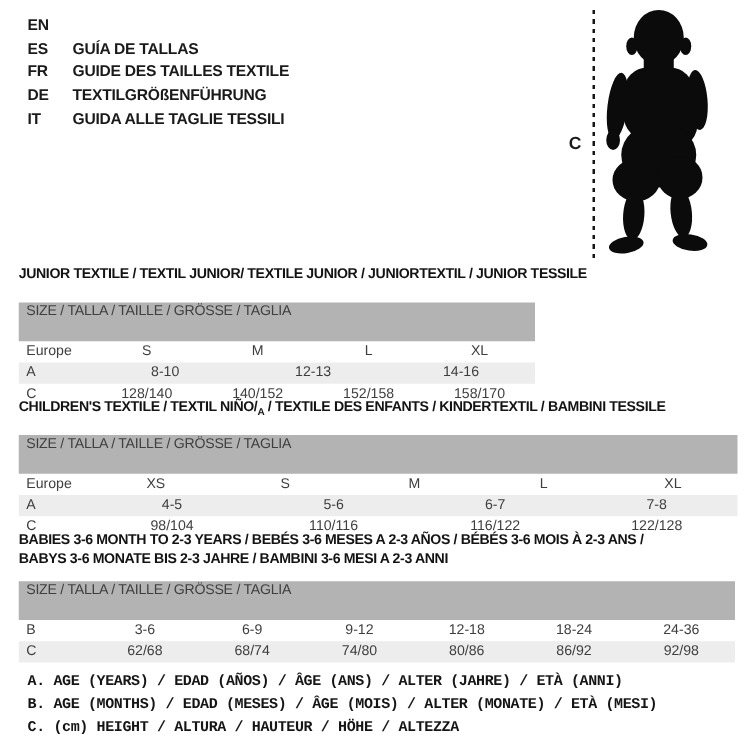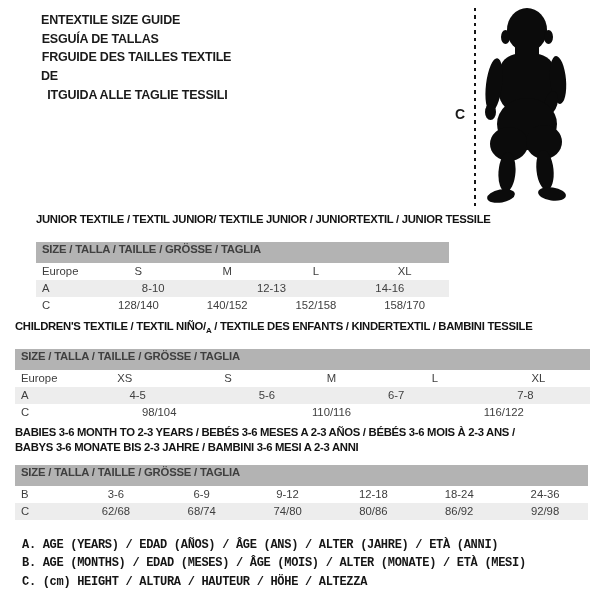--- a/index.html
+++ b/index.html
@@ -1,73 +1,73 @@
 <!DOCTYPE html>
 <html style="--hdr-bg: #b3b3b3; --hdr-tx: #3f3f3f; --shade: #ededed;"><head>
 <meta charset="utf-8">
 <style>
   html,body{margin:0;padding:0;background:#ffffff;}
   .canvas{position:relative;width:600px;height:600px;background:#ffffff;overflow:hidden;
           font-family:"Liberation Sans",sans-serif;color:#1a1a1a;}
 
   
-  .lang-list{position:absolute;left:22px;top:11px;text-align:right;}
+  .lang-list{position:absolute;left:22px;top:11px;}
   .lang-row{display:flex;height:18.6px;align-items:center;}
   .lang-code{width:36px;font-weight:700;font-size:12.5px;letter-spacing:-0.2px;}
   .lang-title{font-weight:700;font-size:12.5px;letter-spacing:-0.2px;white-space:nowrap;}
 
   
   .measure-line{position:absolute;left:474px;top:8px;width:2px;height:199px;
     background:repeating-linear-gradient(to bottom,#161616 0 3.5px,transparent 3.5px 7.5px);}
   .measure-label{position:absolute;left:455px;top:106px;font-weight:700;font-size:14px;}
   .baby-svg{position:absolute;left:478px;top:6px;}
 
   
   .tblwrap{position:absolute;left:15px;}
-  .t0{top:212px;width:413px;margin-left:21px;}
+  .t0{top:212px;width:413px;}
   .t1{top:319px;width:575px;}
   .t2{top:425px;width:573px;}
   .tbl-title{font-size:11.3px;font-weight:700;line-height:15px;letter-spacing:-0.3px;
              color:#131313;white-space:nowrap;}
   .subA{font-size:8px;font-weight:700;vertical-align:sub;}
   .t0 .grid{margin-top:15px;}
   .t1 .grid{margin-top:11px;}
   .t2 .grid{margin-top:10px;}
-  .hdr{height:21px;line-height:15px;background:var(--hdr-bg,#b3b3b3);color:var(--hdr-tx,#3f3f3f);
-       font-weight:700;font-size:11.3px;padding-left:6px;letter-spacing:-0.2px;}
+  .hdr{height:31px;line-height:15px;background:var(--hdr-bg,#b3b3b3);color:var(--hdr-tx,#3f3f3f);
+       font-weight:400;font-size:11.3px;padding-left:6px;letter-spacing:-0.2px;}
   .trow{display:flex;height:17px;line-height:16.5px;font-size:11.3px;color:#3e3e3e;}
   .trow .lbl{width:52px;padding-left:6px;}
   .trow .val{flex:1;text-align:center;}
   .trow.shaded{background:var(--shade,#ededed);}
 
   
   .legend{position:absolute;left:22px;top:536px;font-family:Liberation Mono, monospace;}
   .legend-line{font-size:12px;font-weight:700;line-height:18.3px;letter-spacing:-0.3px;
                color:#151515;white-space:nowrap;}
 </style>
 </head>
 <body>
 
 <div class="canvas">
 
   <div class="lang-list" id="lang-root">
       <div class="lang-row">
         <span class="lang-code">EN</span>
-        <span class="lang-title">TEXTILE SIZE GUIDE</span>
       </div>
       <div class="lang-row">
         <span class="lang-code">ES</span>
         <span class="lang-title">GUÍA DE TALLAS</span>
       </div>
       <div class="lang-row">
         <span class="lang-code">FR</span>
         <span class="lang-title">GUIDE DES TAILLES TEXTILE</span>
       </div>
       <div class="lang-row">
         <span class="lang-code">DE</span>
+        <span class="lang-title">TEXTILGRÖßENFÜHRUNG</span>
       </div>
       <div class="lang-row">
         <span class="lang-code">IT</span>
         <span class="lang-title">GUIDA ALLE TAGLIE TESSILI</span>
       </div>
     </div>
 
   <div class="measure-label">C</div>
   <div class="measure-line"></div>
 
@@ -136,20 +136,21 @@
             <span class="val">4-5</span>
             <span class="val">5-6</span>
             <span class="val">6-7</span>
             <span class="val">7-8</span>
           </div>
           <div class="trow">
             <span class="lbl">C</span>
             <span class="val">98/104</span>
             <span class="val">110/116</span>
             <span class="val">116/122</span>
+            <span class="val">122/128</span>
           </div>
         </div>
       </section>
       <section class="tblwrap t2">
         <div class="tbl-title"><span>BABIES 3-6 MONTH TO 2-3 YEARS / BEBÉS 3-6 MESES A 2-3 AÑOS / BÉBÉS 3-6 MOIS À 2-3 ANS /</span></div>
         <div class="tbl-title">BABYS 3-6 MONATE BIS 2-3 JAHRE / BAMBINI 3-6 MESI A 2-3 ANNI</div>
         <div class="grid">
           <div class="hdr">SIZE / TALLA / TAILLE / GRÖSSE / TAGLIA</div>
           <div class="trow">
             <span class="lbl">B</span>

